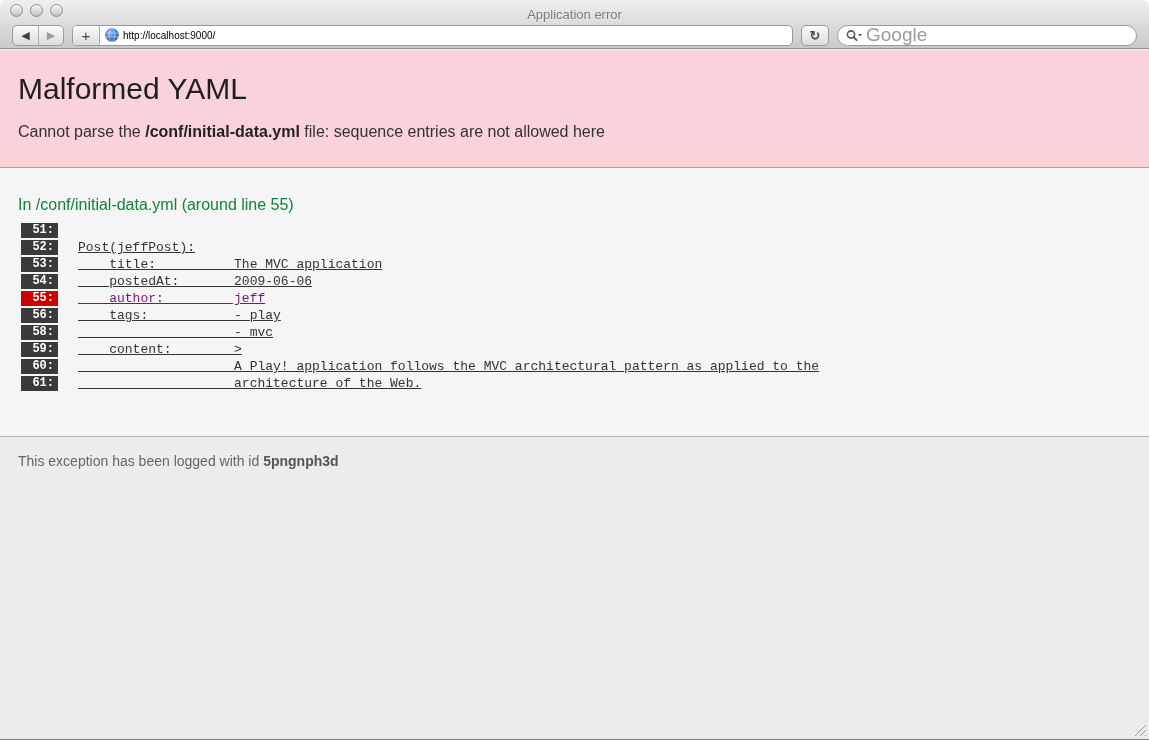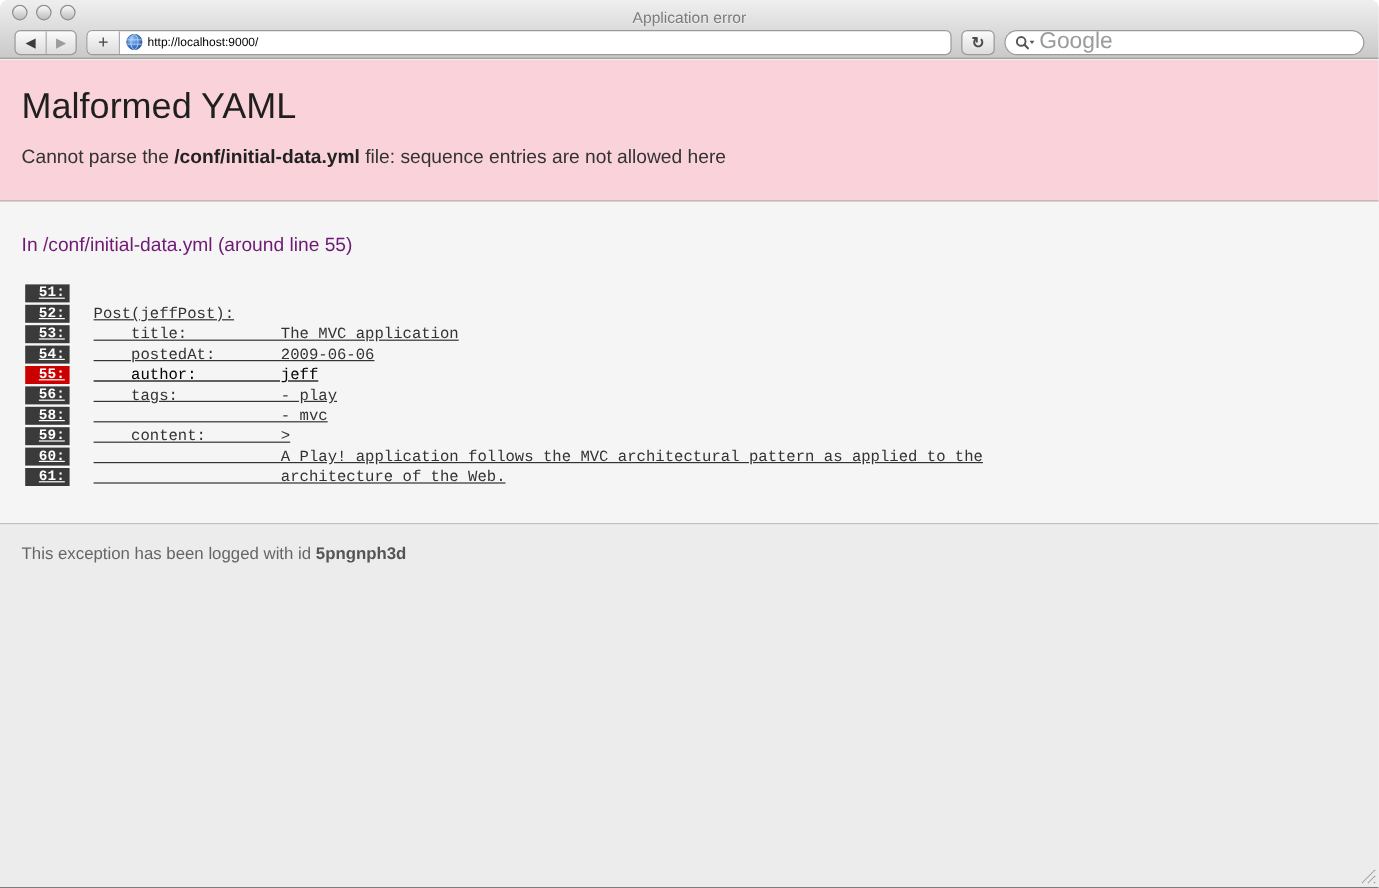--- a/index.html
+++ b/index.html
@@ -67,34 +67,34 @@
     border-top:1px solid #F2EFEF; border-bottom:1px solid #ABA2A5;
     padding:24px 18px 0;
   }
   .error-title { font-size:30px; line-height:30px; font-weight:normal; color:#1f1f1f; margin-bottom:18px; letter-spacing:0; }
   .error-message { font-size:16px; line-height:19px; color:#333; }
   .error-message b { color:#222; }
   .main-section {
     height:269px; flex:0 0 269px; background:#F5F5F5;
     border-bottom:1px solid #B5B5B7; padding:28px 18px 0;
   }
-  .location-heading { font-size:16px; line-height:18px; font-weight:normal; color:#701a75; margin-bottom:23px; }
+  .location-heading { font-size:16px; line-height:18px; font-weight:normal; color:#15803d; margin-bottom:9px; }
   .code-area { padding-left:3px; }
   .code-row { display:flex; align-items:flex-start; margin-bottom:2px; }
   .gutter {
     flex:0 0 37px; width:37px; height:15px; background:#3A3A3A; color:#FFF;
     font-family:"Liberation Mono", monospace; font-size:12px; font-weight:bold;
-    line-height:15px; text-align:right; padding-right:4px;text-decoration:underline;
+    line-height:15px; text-align:right; padding-right:4px;
   }
   .code-text {
     margin:0 0 0 20px; font-family:"Liberation Mono", monospace;
     font-size:13px; line-height:15px; min-height:15px; color:#333; white-space:pre;text-decoration:underline;
   }
   .error-line .gutter { background:#CC0000; }
-  .error-line .code-text { color:#000000; }
+  .error-line .code-text { color:#701a75; }
   .footer-section { flex:1; background:#ECECEC; padding:16px 18px; position:relative; }
   .footer-text { font-size:14px; color:#666; }
   .footer-text b { color:#555; }
   .resize-grip { position:absolute; right:2px; bottom:2px; }
 </style>
 </head>
 <body>
 
 <div class="window">
 

